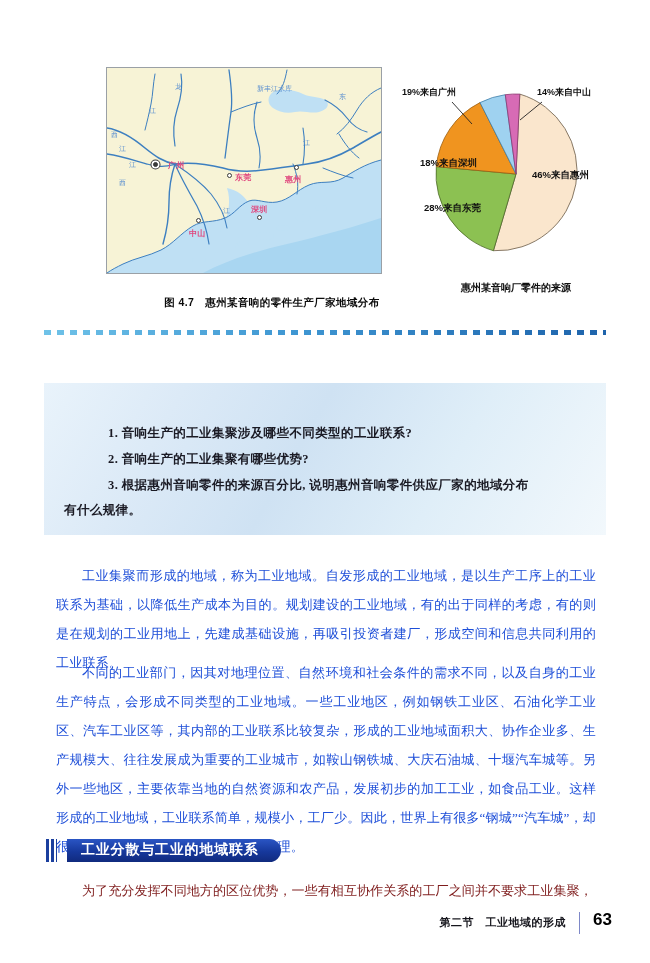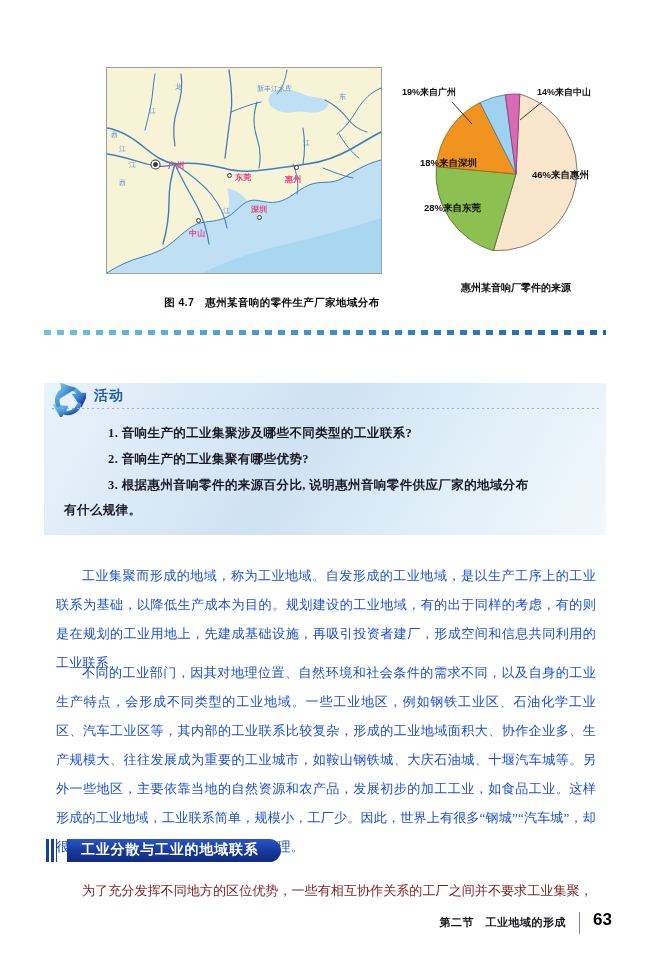--- a/index.html
+++ b/index.html
@@ -407,36 +407,20 @@
 
     <div id="pie-caption">惠州某音响厂零件的来源</div>
   </div>
 
   <div id="figure-caption">图 4.7　惠州某音响的零件生产厂家地域分布</div>
 </div>
 
 <div id="dashed-divider"></div>
 
 <div id="activity-box">
-  <div id="activity-header">
-    <svg id="activity-icon" viewBox="0 0 34 34">
-      <defs>
-        <linearGradient id="cycGrad" x1="0" y1="0" x2="1" y2="1">
-          <stop offset="0%" stop-color="#7fc6ea"></stop>
-          <stop offset="55%" stop-color="#3f8fd0"></stop>
-          <stop offset="100%" stop-color="#1a2f8c"></stop>
-        </linearGradient>
-      </defs>
-      <path d="M17 5 A12 12 0 0 1 28 13 L24 13 L29 20 L33 12 L29.5 12" fill="none" stroke="url(#cycGrad)" stroke-width="4.6" stroke-linecap="round"></path>
-      <path d="M27 22 A12 12 0 0 1 11 29 L13 25 L5 24 L9 31 L10.5 28" fill="none" stroke="url(#cycGrad)" stroke-width="4.6" stroke-linecap="round"></path>
-      <path d="M6 22 A12 12 0 0 1 12 7 L11 11 L19 6 L11 3 L11.5 6.5" fill="none" stroke="url(#cycGrad)" stroke-width="4.6" stroke-linecap="round"></path>
-    </svg>
-    <div id="activity-title">活动</div>
-    <div id="activity-dotline"></div>
-  </div>
 
   <div class="activity-item" id="activity-item-1">1. 音响生产的工业集聚涉及哪些不同类型的工业联系?</div>
   <div class="activity-item" id="activity-item-2">2. 音响生产的工业集聚有哪些优势?</div>
   <div class="activity-item" id="activity-item-3">3. 根据惠州音响零件的来源百分比, 说明惠州音响零件供应厂家的地域分布</div>
   <div class="activity-item" id="activity-item-3b">有什么规律。</div>
 </div>
 
 <p class="body-para" id="para-1">工业集聚而形成的地域，称为工业地域。自发形成的工业地域，是以生产工序上的工业联系为基础，以降低生产成本为目的。规划建设的工业地域，有的出于同样的考虑，有的则是在规划的工业用地上，先建成基础设施，再吸引投资者建厂，形成空间和信息共同利用的工业联系。</p>
 
 <p class="body-para" id="para-2">不同的工业部门，因其对地理位置、自然环境和社会条件的需求不同，以及自身的工业生产特点，会形成不同类型的工业地域。一些工业地区，例如钢铁工业区、石油化学工业区、汽车工业区等，其内部的工业联系比较复杂，形成的工业地域面积大、协作企业多、生产规模大、往往发展成为重要的工业城市，如鞍山钢铁城、大庆石油城、十堰汽车城等。另外一些地区，主要依靠当地的自然资源和农产品，发展初步的加工工业，如食品工业。这样形成的工业地域，工业联系简单，规模小，工厂少。因此，世界上有很多“钢城”“汽车城”，却很少有“糖果城”“糕点城”，就是这个道理。</p>

